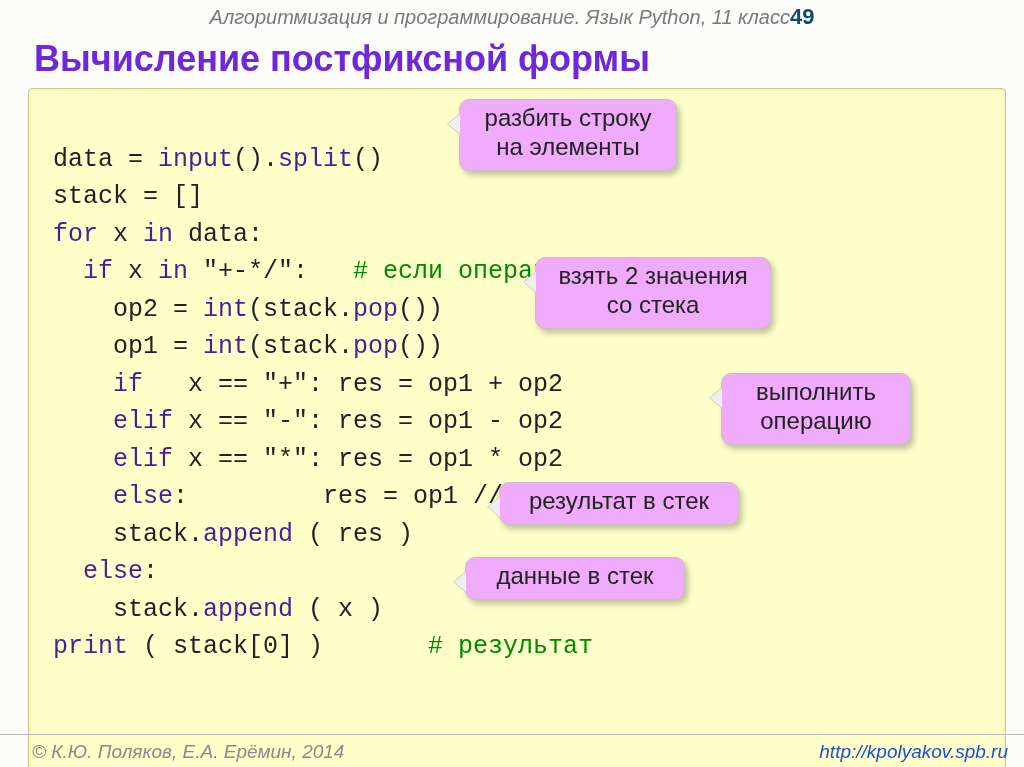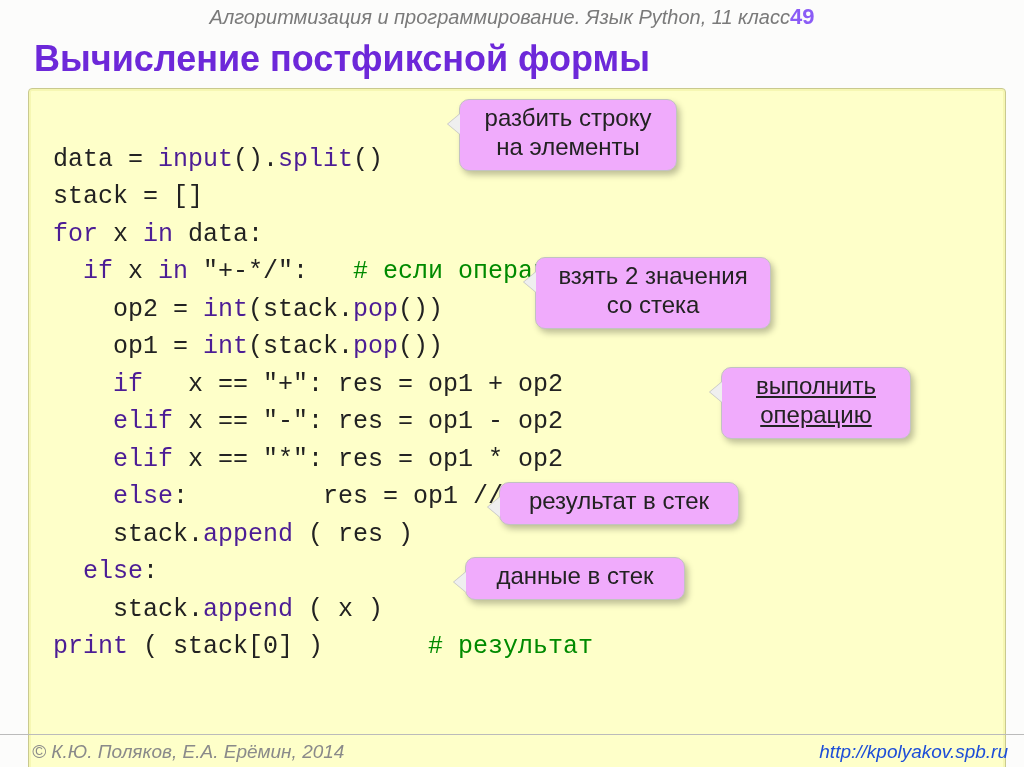--- a/index.html
+++ b/index.html
@@ -17,21 +17,21 @@
     align-items: center;
     padding: 4px 18px 2px 18px;
     color: #7a7a7a;
     font-style: italic;
     font-size: 20px;
   }
   .header .page-num {
     font-style: normal;
     font-weight: bold;
     font-size: 22px;
-    color: #8b5cf6;
+    color: #0c4a6e;
   }
   .title {
     font-size: 36px;
     font-weight: bold;
     color: #6d28d9;
     padding: 6px 0 8px 34px;
   }
   .code-block {
     margin: 0 18px 0 28px;
     background: #feffc9;
@@ -108,21 +108,21 @@
 <span><span class="kw">    elif</span><span> x == "-": res = op1 - op2</span></span>
 <span><span class="kw">    elif</span><span> x == "*": res = op1 * op2</span></span>
 <span><span class="kw">    else</span><span>:         res = op1 // op2</span></span>
 <span><span>    stack.</span><span class="kw">append</span><span> ( res )</span></span>
 <span><span class="kw">  else</span><span>:</span></span>
 <span><span>    stack.</span><span class="kw">append</span><span> ( x )</span></span>
 <span><span class="kw">print</span><span> ( stack[0] )       </span><span class="cm"># результат</span></span>
 
   <div class="callout" style="top:10px; left:430px; width:218px;">разбить строку<br>на элементы</div>
   <div class="callout" style="top:168px; left:506px; width:236px;">взять 2 значения<br>со стека</div>
-  <div class="callout" style="top:278px; left:692px; width:190px;text-decoration:underline;">выполнить<br>операцию</div>
+  <div class="callout" style="top:284px; left:692px; width:190px;">выполнить<br>операцию</div>
   <div class="callout" style="top:393px; left:470px; width:240px;">результат в стек</div>
   <div class="callout" style="top:468px; left:436px; width:220px;">данные в стек</div>
 </div>
 
 <div class="footer">
   <span>© К.Ю. Поляков, Е.А. Ерёмин, 2014</span>
   <a>http://kpolyakov.spb.ru</a>
 </div>
 
 </body></html>

